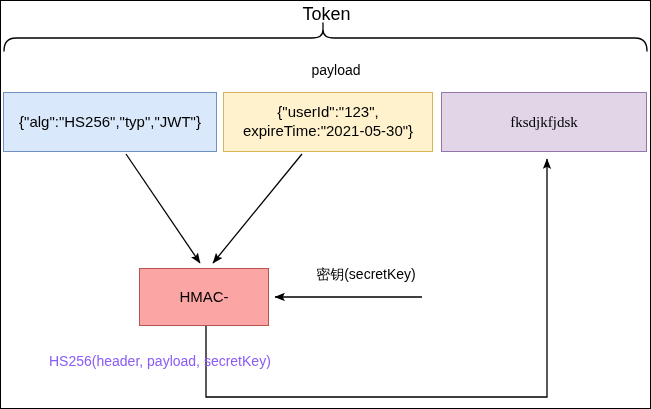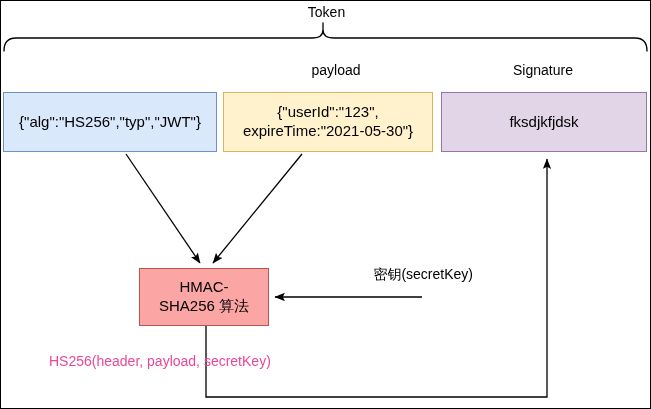--- a/index.html
+++ b/index.html
@@ -43,21 +43,21 @@
     font-size: 14px;
     color: #000000;
     white-space: nowrap;
   }
 
   
   #token-label {
     left: 0;
     top: 3px;
     width: 651px;
-    font-size: 14px;
+    font-size: 18px;
   }
 
   
   #header-caption   { left: 0;   top: 61px; width: 218px; }
   #payload-caption  { left: 230px; top: 61px; width: 210px; }
   #signature-caption{ left: 437px; top: 61px; width: 210px; }
 
   
   #header-box {
     left: 2px; top: 91px; width: 214px; height: 60px;
@@ -75,22 +75,22 @@
     font-size: 15px;
   }
   #hmac-box {
     left: 138px; top: 267px; width: 130px; height: 58px;
     background: #f8cecc; border-color: #b85450;
     font-size: 15px;
   }
 
   
   #secretkey-label {
-    left: 292px; top: 265px; width: 180px;
-    text-align: right; font-size: 14px;
+    left: 275px; top: 265px; width: 180px;
+    text-align: center; font-size: 14px;
   }
 
   
   #formula-text {
     left: 48px; top: 352px; width: 330px;
     text-align: left; font-size: 14px;
   }
 </style>
 </head>
 <body>
@@ -114,41 +114,39 @@
     <line x1="301" y1="153" x2="212" y2="262" stroke="#000000" stroke-width="1.3" marker-end="url(#arrowhead)"></line>
 
     <line x1="421" y1="296" x2="274" y2="296" stroke="#000000" stroke-width="1.3" marker-end="url(#arrowhead)"></line>
 
     <path d="M205,325 L205,396 L546,396 L546,158" fill="none" stroke="#000000" stroke-width="1.3" marker-end="url(#arrowhead)"></path>
   </svg>
 
   <div class="caption" id="token-label">Token</div>
 
   <div class="caption" id="payload-caption">payload</div>
-  <div class="caption" id="signature-caption">Signature</div>
 
   <div class="node" id="header-box" style="background: rgb(218, 232, 252); border-color: rgb(113, 145, 192);">
     <span>{"alg":"HS256","typ","JWT"}</span>
   </div>
 
   <div class="node" id="payload-box" style="background: rgb(255, 242, 204); border-color: rgb(214, 182, 86);">
     <span>
       <span>{"userId":"123",</span><br>
       <span>expireTime:"2021-05-30"}</span>
     </span>
   </div>
 
-  <div class="node" id="signature-box" style="background: rgb(225, 213, 231); border-color: rgb(150, 115, 166);">
+  <div class="node" id="signature-box" style="background: rgb(225, 213, 231); border-color: rgb(150, 115, 166); font-family: Liberation Serif, serif;">
     <span>fksdjkfjdsk</span>
   </div>
 
   <div class="node" id="hmac-box" style="background: #fca5a5; border-color: rgb(184, 84, 80);">
     <span>
       <span>HMAC-</span><br>
-      <span>SHA256 算法</span>
     </span>
   </div>
 
   <div class="caption" id="secretkey-label">密钥(secretKey)</div>
 
-  <div class="caption" id="formula-text" style="color: #ec4899;">HS256(header, payload, secretKey)</div>
+  <div class="caption" id="formula-text" style="color: #8b5cf6;">HS256(header, payload, secretKey)</div>
 
 </div>
 
 </body></html>

